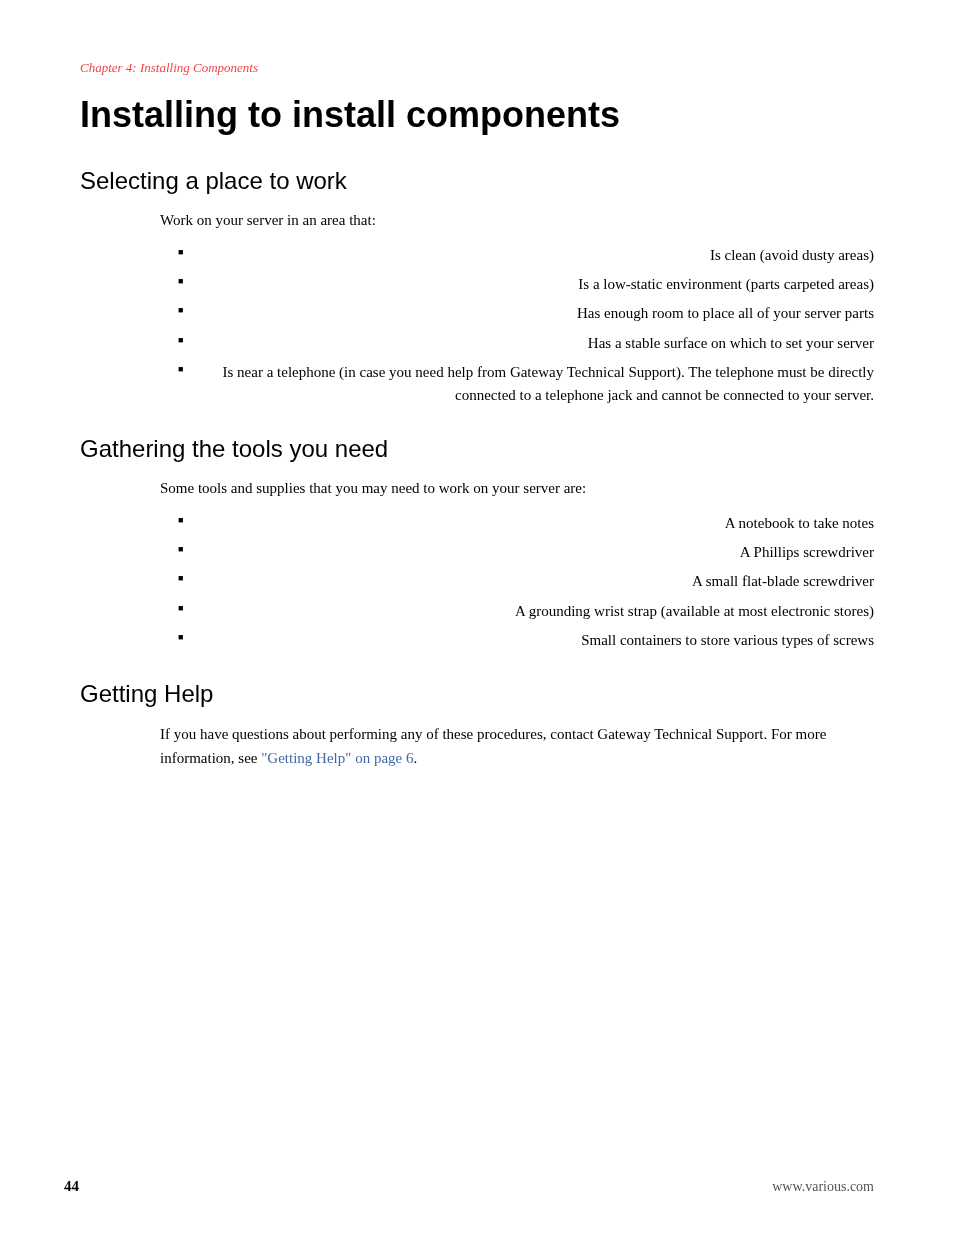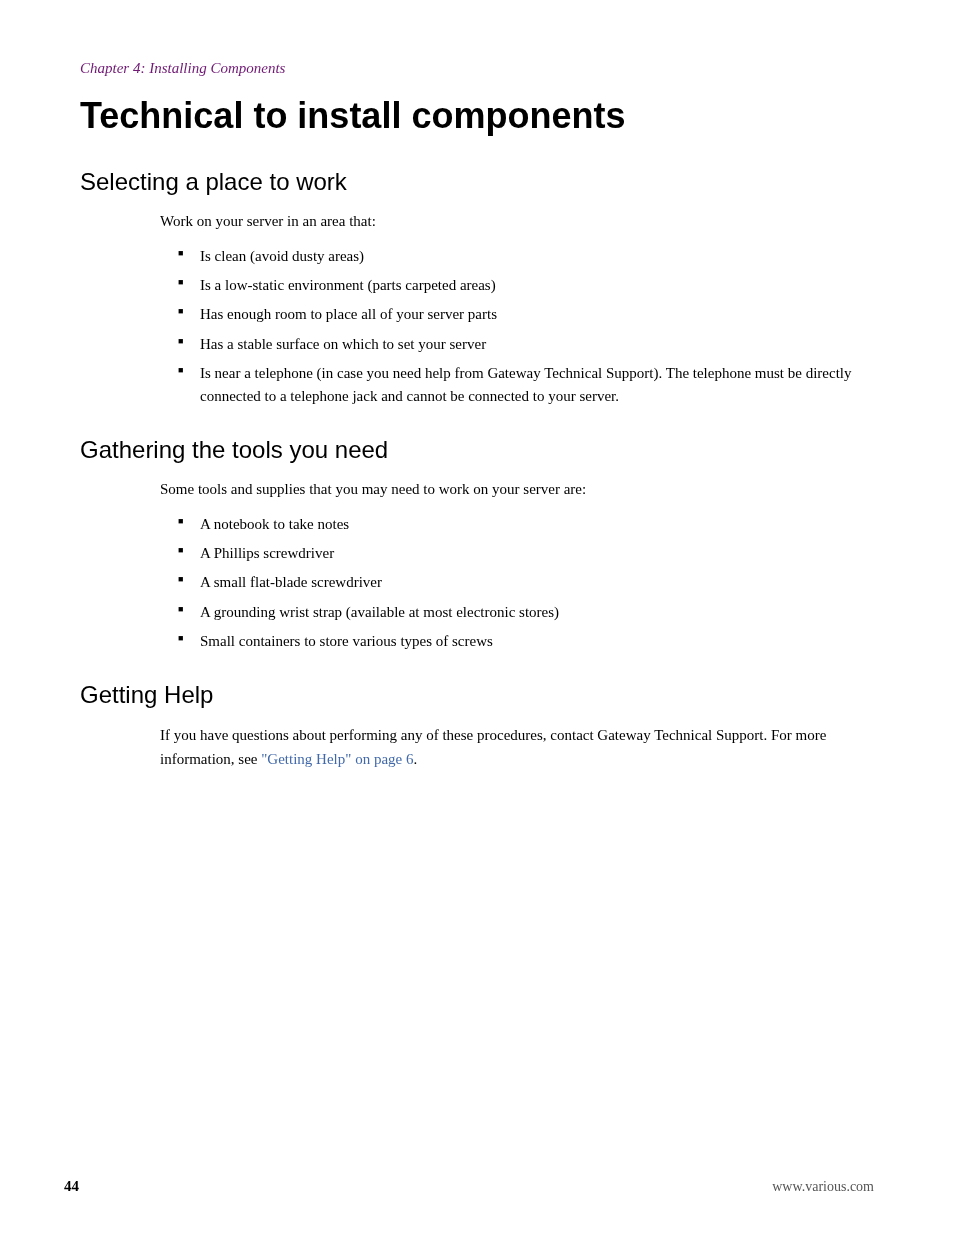--- a/index.html
+++ b/index.html
@@ -20,22 +20,22 @@
 
     .page {
       width: 954px;
       min-height: 1235px;
       padding: 60px 80px 60px 80px;
       position: relative;
     }
 
     .chapter-label {
       font-style: italic;
-      font-size: 15px;
-      color: #701a75;
+      font-size: 13px;
+      color: #ef4444;
       margin-bottom: 18px;
       font-family: Georgia, serif;
     }
 
     .main-title {
       font-family: Arial, Helvetica, sans-serif;
       font-size: 36px;
       font-weight: 900;
       color: #000;
       margin-bottom: 32px;
@@ -63,20 +63,21 @@
       margin-bottom: 18px;
       list-style: none;
     }
 
     .bullet-list li {
       position: relative;
       padding-left: 20px;
       margin-bottom: 6px;
       font-size: 15px;
       line-height: 1.55;
+      text-align: right;
     }
 
     .bullet-list li::before {
       content: '■';
       position: absolute;
       left: -2px;
       top: 0px;
       font-size: 9px;
       color: #000;
       line-height: 1.8;
@@ -118,21 +119,21 @@
       font-size: 14px;
     }
   </style>
 </head>
 <body>
 
 <div class="page">
 
   <div class="chapter-label">Chapter 4: Installing Components</div>
 
-  <h1 class="main-title">Technical to install components</h1>
+  <h1 class="main-title">Installing to install components</h1>
 
   <div class="section-block">
     <h2 class="section-title">Selecting a place to work</h2>
     <p class="section-intro">Work on your server in an area that:</p>
     <ul class="bullet-list">
       <li><span>Is clean (avoid dusty areas)</span></li>
       <li><span>Is a low-static environment (parts carpeted areas)</span></li>
       <li><span>Has enough room to place all of your server parts</span></li>
       <li><span>Has a stable surface on which to set your server</span></li>
       <li><span>Is near a telephone (in case you need help from Gateway Technical Support). The telephone must be directly connected to a telephone jack and cannot be connected to your server.</span></li>

